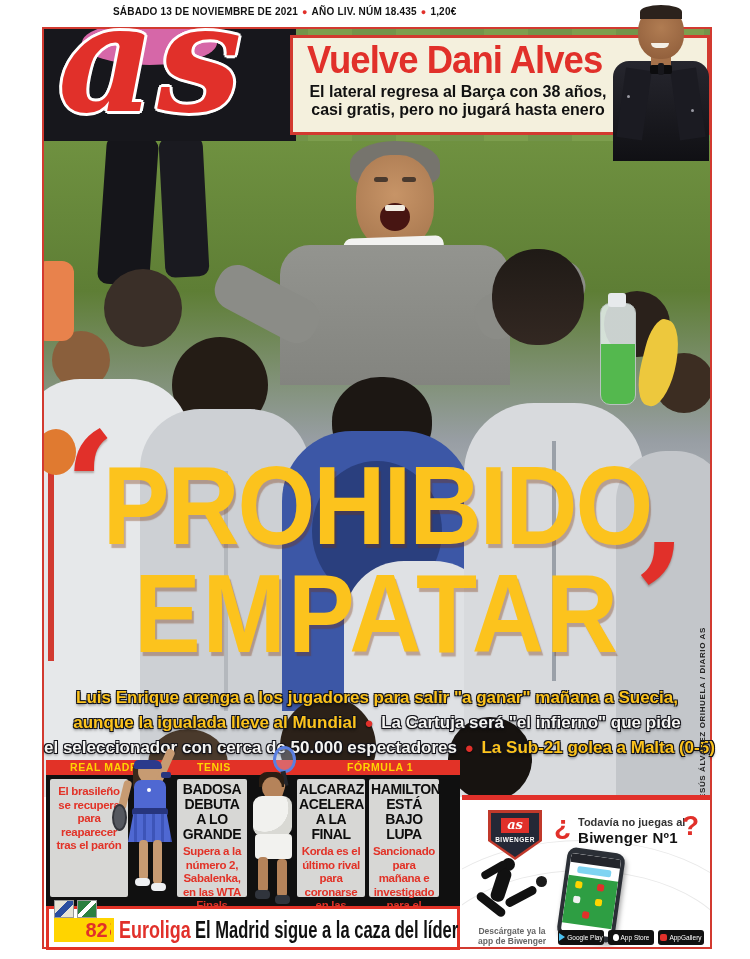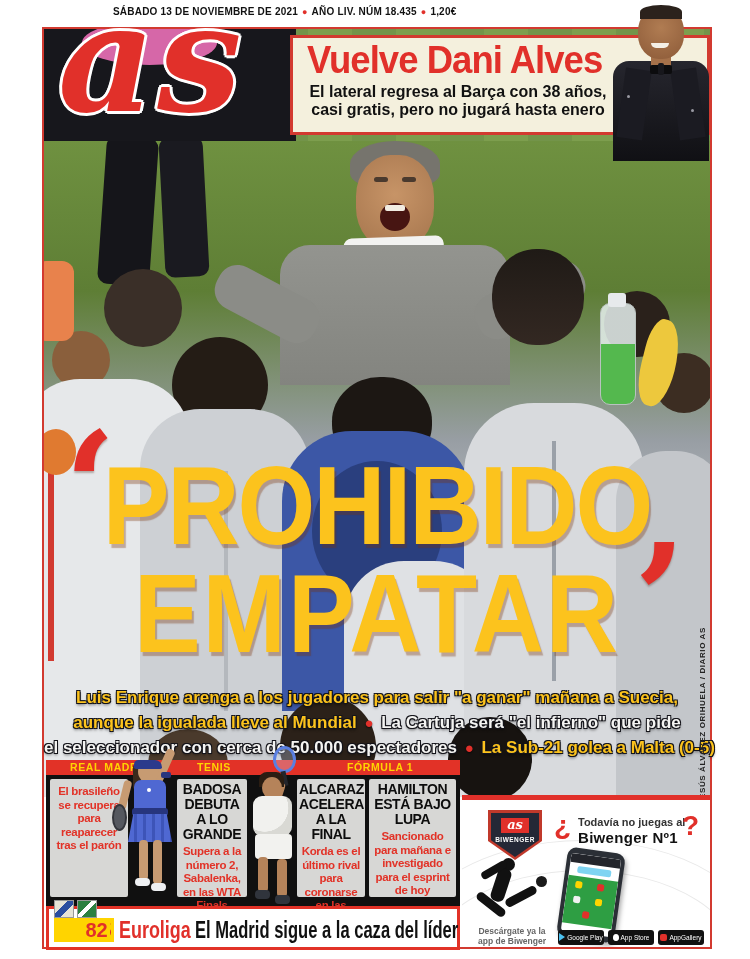--- a/index.html
+++ b/index.html
@@ -63,21 +63,21 @@
   
   .briefs{position:absolute;left:2px;top:731px;width:414px;height:146px;z-index:4;}
   .label-bar{position:absolute;left:0;top:0;width:414px;height:15px;background:#e23227;}
   .label-bar span{position:absolute;top:1px;font-size:10.5px;font-weight:bold;color:#ffd400;letter-spacing:.6px;}
   .lbl0{left:24px;} .lbl1{left:151px;} .lbl2{left:301px;}
   .strip{position:absolute;left:0;top:15px;width:414px;height:131px;background:#101010;overflow:hidden;}
   .bbox{position:absolute;top:4px;height:118px;background:#d7d7d5;border-radius:2px;box-sizing:border-box;
         padding:3px 2px;text-align:center;}
   .bbox .t{font-size:14px;line-height:15px;font-weight:bold;color:#0d0d0d;letter-spacing:-.4px;}
   .bbox .b{font-size:11.5px;line-height:13.5px;font-weight:bold;color:#e23227;letter-spacing:-.3px;margin-top:3px;}
-  .bb0{left:4px;width:78px;} .bb1{left:131px;width:70px;} .bb2{left:251px;width:68px;} .bb3{left:323px;width:87px;}
+  .bb0{left:4px;width:78px;} .bb1{left:131px;width:70px;} .bb2{left:251px;width:68px;} .bb3{left:323px;width:70px;}
 
   .figure{position:absolute;z-index:5;}
 
   
   .scorebar{position:absolute;left:2px;top:877px;width:414px;height:44px;z-index:5;background:#fff;
             border:3px solid #e23227;box-sizing:border-box;}
   .crest{position:absolute;top:-9px;width:20px;height:18px;border:1px solid #999;box-sizing:border-box;}
   .scorebox{position:absolute;top:9px;width:27px;height:24px;background:#ffd400;color:#e1302a;
             font-size:20px;font-weight:bold;text-align:center;line-height:24px;}
   .euro{position:absolute;left:70px;top:8px;font-size:23px;font-weight:bold;color:#e1302a;

